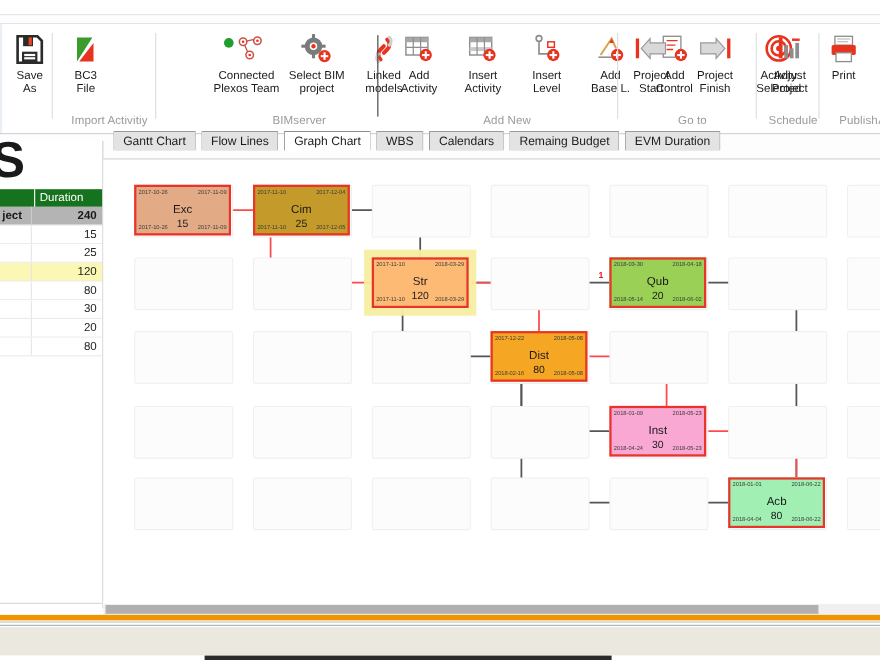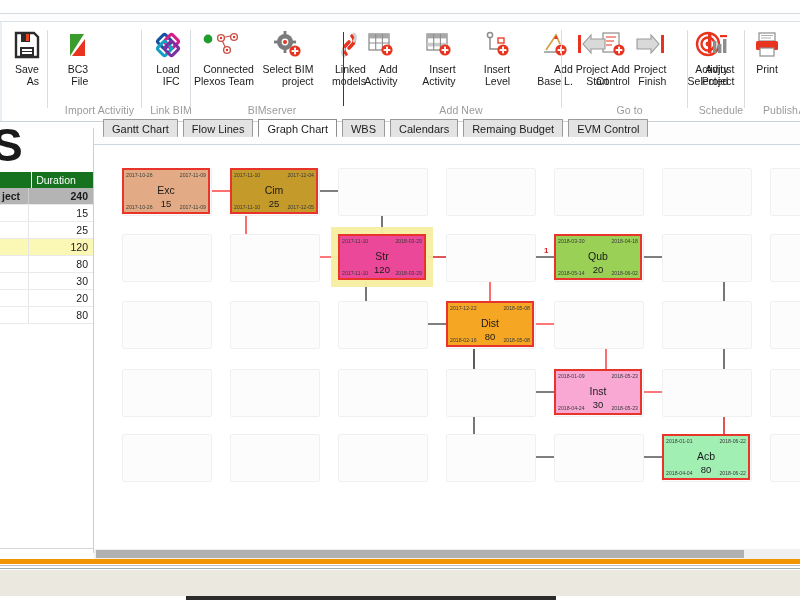--- a/index.html
+++ b/index.html
@@ -34,21 +34,21 @@
   .grp .sep.dark{background:#3a3a3a;width:1px;top:10px;height:74px;}
 
   .rbtn{
     width:58px;min-width:58px;display:flex;flex-direction:column;align-items:center;
     cursor:default;padding-top:2px;
   }
   .rbtn.w64{width:64px;min-width:64px;}
   .rbtn.w50{width:50px;min-width:50px;}
   .rbtn .ico{height:34px;display:flex;align-items:center;justify-content:center;}
   .rbtn .lbl{
-    margin-top:2px;text-align:right;font-size:10.5px;line-height:11.5px;color:#1b1b1b;
+    margin-top:2px;text-align:center;font-size:10.5px;line-height:11.5px;color:#1b1b1b;
     white-space:pre-line;
   }
 
   
   .tabstrip{position:absolute;left:0;top:123px;width:800px;height:22px;background:#fdfdfd;}
   .tabs{position:absolute;left:103px;top:119px;display:flex;gap:5px;}
   .tab{
     height:17px;padding:0 8px;display:flex;align-items:center;
     border:1px solid #9b9b9b;background:#e3e3e3;color:#1c1c1c;font-size:11px;
     border-bottom:none;border-radius:1px;cursor:default;
@@ -151,40 +151,20 @@
               </svg>
             </span>
             <span class="lbl">BC3
 File</span>
           </div>
         </div>
         <div class="gtitle">Import Activitiy</div>
         <div class="sep"></div>
       </div>
 
-      <div class="grp" style="left:143px;width:48px;">
-        <div class="btns" style="left:0;">
-          <div class="rbtn w50">
-            <span class="ico">
-              <svg width="30" height="30" viewBox="0 0 30 30">
-                <g fill="none" stroke-width="3">
-                  <rect x="6" y="6" width="11" height="11" rx="2" stroke="#1652a0" transform="rotate(45 11.5 11.5)"></rect>
-                  <rect x="13" y="6" width="11" height="11" rx="2" stroke="#d31e8a" transform="rotate(45 18.5 11.5)"></rect>
-                  <rect x="6" y="13" width="11" height="11" rx="2" stroke="#14a0c4" transform="rotate(45 11.5 18.5)"></rect>
-                  <rect x="13" y="13" width="11" height="11" rx="2" stroke="#7b2fa0" transform="rotate(45 18.5 18.5)"></rect>
-                </g>
-              </svg>
-            </span>
-            <span class="lbl">Load
-IFC</span>
-          </div>
-        </div>
-        <div class="gtitle">Link BIM</div>
-        <div class="sep"></div>
-      </div>
 
       <div class="grp" style="left:192px;width:152px;">
         <div class="btns" style="left:0;">
           <div class="rbtn w64">
             <span class="ico">
               <svg width="46" height="30" viewBox="0 0 46 30">
                 <circle cx="7" cy="9" r="4.4" fill="#1f9e2e"></circle>
                 <g stroke="#c9524a" stroke-width="1.2" fill="none">
                   <path d="M20 8 L29 6 M20 8 L25 19 M29 6 L34 10"></path>
                 </g>
@@ -427,21 +407,21 @@
       <div class="tab">
         <span>WBS</span>
       </div>
       <div class="tab">
         <span>Calendars</span>
       </div>
       <div class="tab">
         <span>Remaing Budget</span>
       </div>
       <div class="tab">
-        <span>EVM Control</span>
+        <span>EVM Duration</span>
       </div>
     </div>
   <div class="tabstrip-line"></div>
 
   <div class="leftpanel">
     <div class="bigletter">S</div>
     <div class="tbl">
       <div class="thead">
         <div class="th c1"></div>
         <div class="th c2">Duration</div>
@@ -556,21 +536,21 @@
           <div class="dur">15</div>
         </div>
         <div class="node" style="left: 136px; top: 22px; width: 88px; height: 46px; background: rgb(196, 154, 42); border-color: rgb(232, 52, 42);">
           <div class="d tl">2017-11-10</div>
           <div class="d tr">2017-12-04</div>
           <div class="d bl">2017-11-10</div>
           <div class="d br">2017-12-05</div>
           <div class="nm">Cim</div>
           <div class="dur">25</div>
         </div>
-        <div class="node halo" style="left: 244px; top: 88px; width: 88px; height: 46px; background: #ec4899; border-color: rgb(232, 52, 42);">
+        <div class="node halo" style="left: 244px; top: 88px; width: 88px; height: 46px; background: #fdba74; border-color: rgb(232, 52, 42);">
           <div class="d tl">2017-11-10</div>
           <div class="d tr">2018-03-29</div>
           <div class="d bl">2017-11-10</div>
           <div class="d br">2018-03-29</div>
           <div class="nm">Str</div>
           <div class="dur">120</div>
         </div>
         <div class="node" style="left: 460px; top: 88px; width: 88px; height: 46px; background: rgb(154, 208, 85); border-color: rgb(232, 52, 42);">
           <div class="d tl">2018-03-30</div>
           <div class="d tr">2018-04-18</div>

